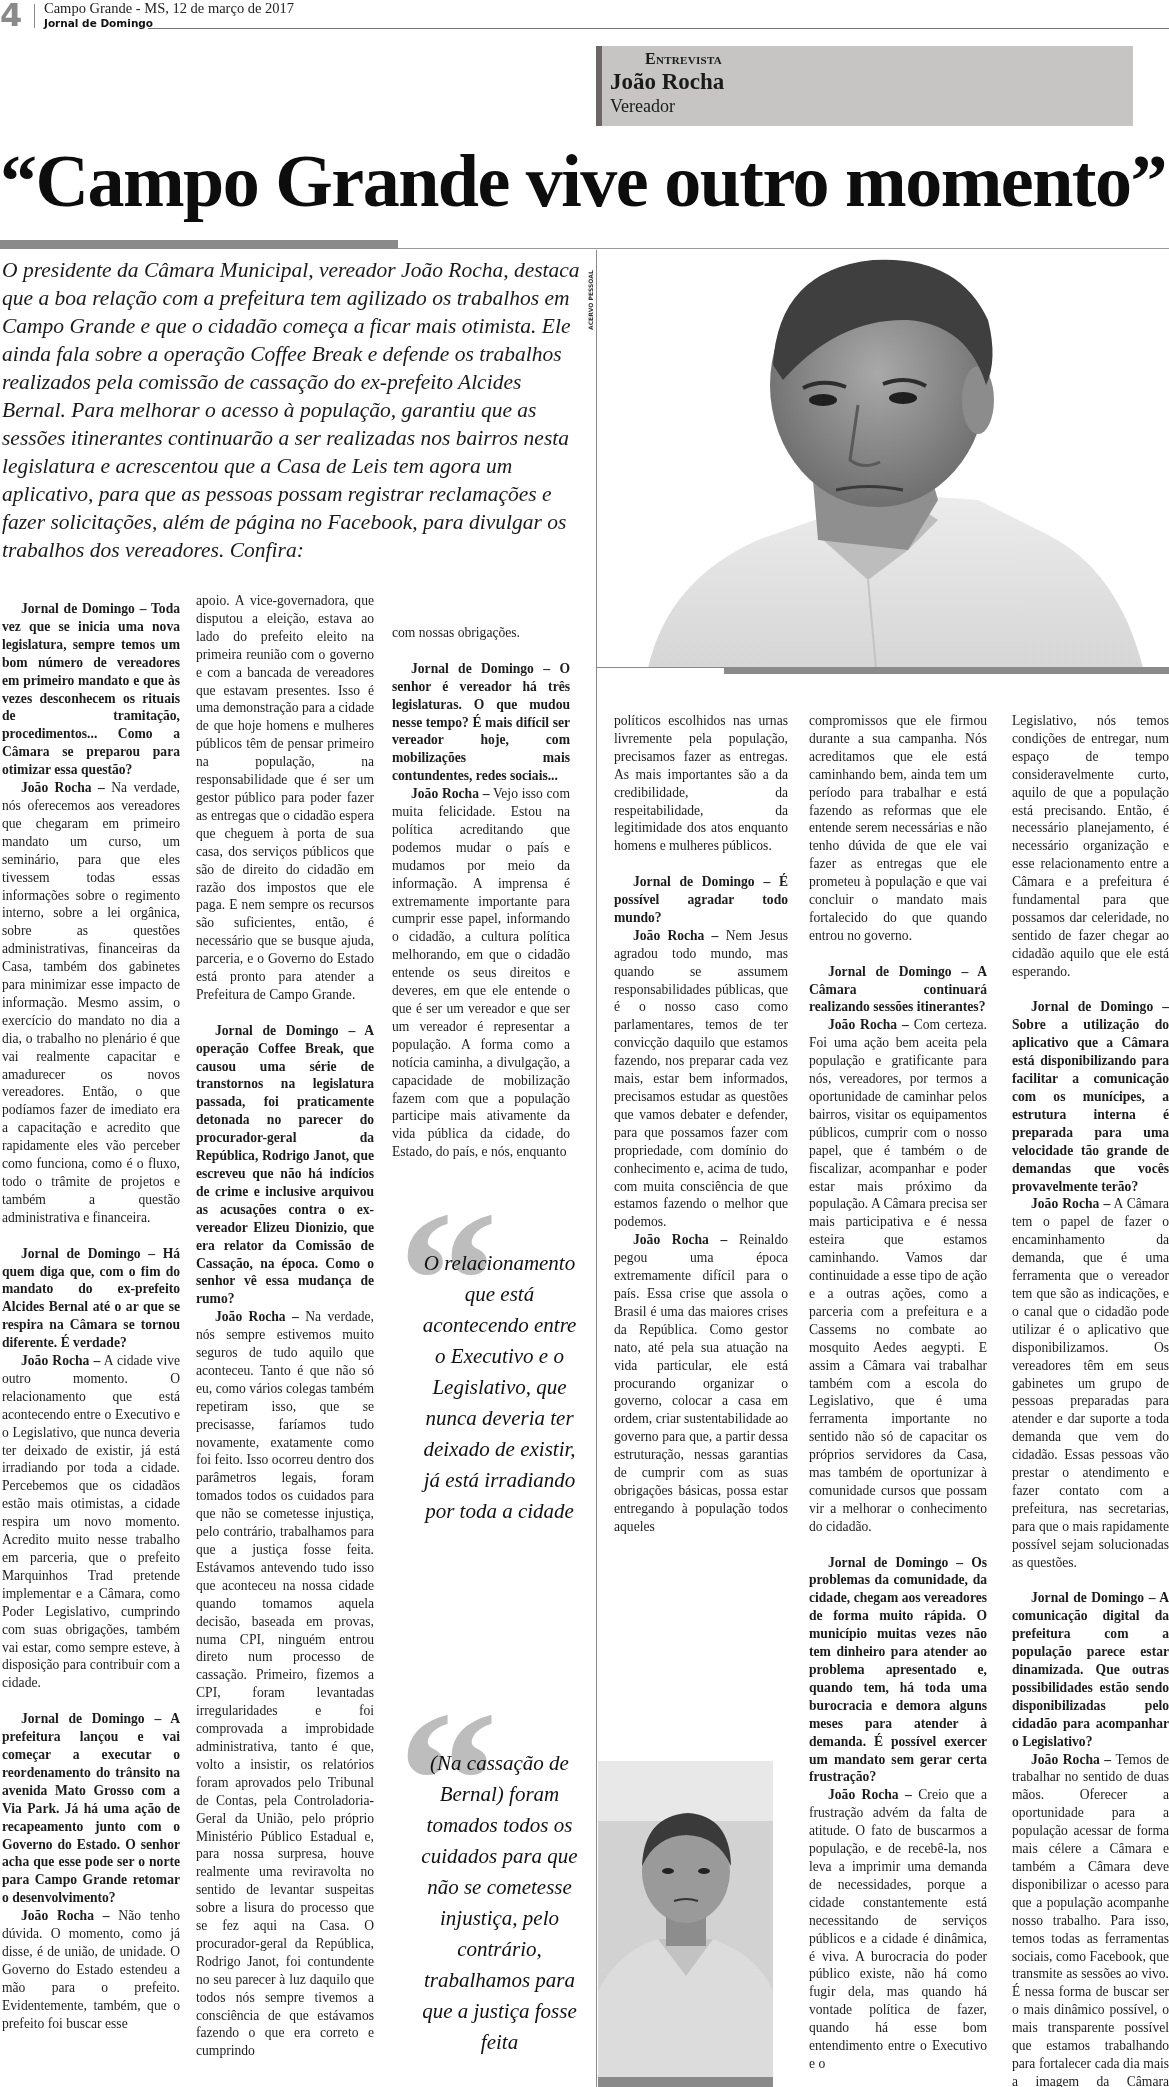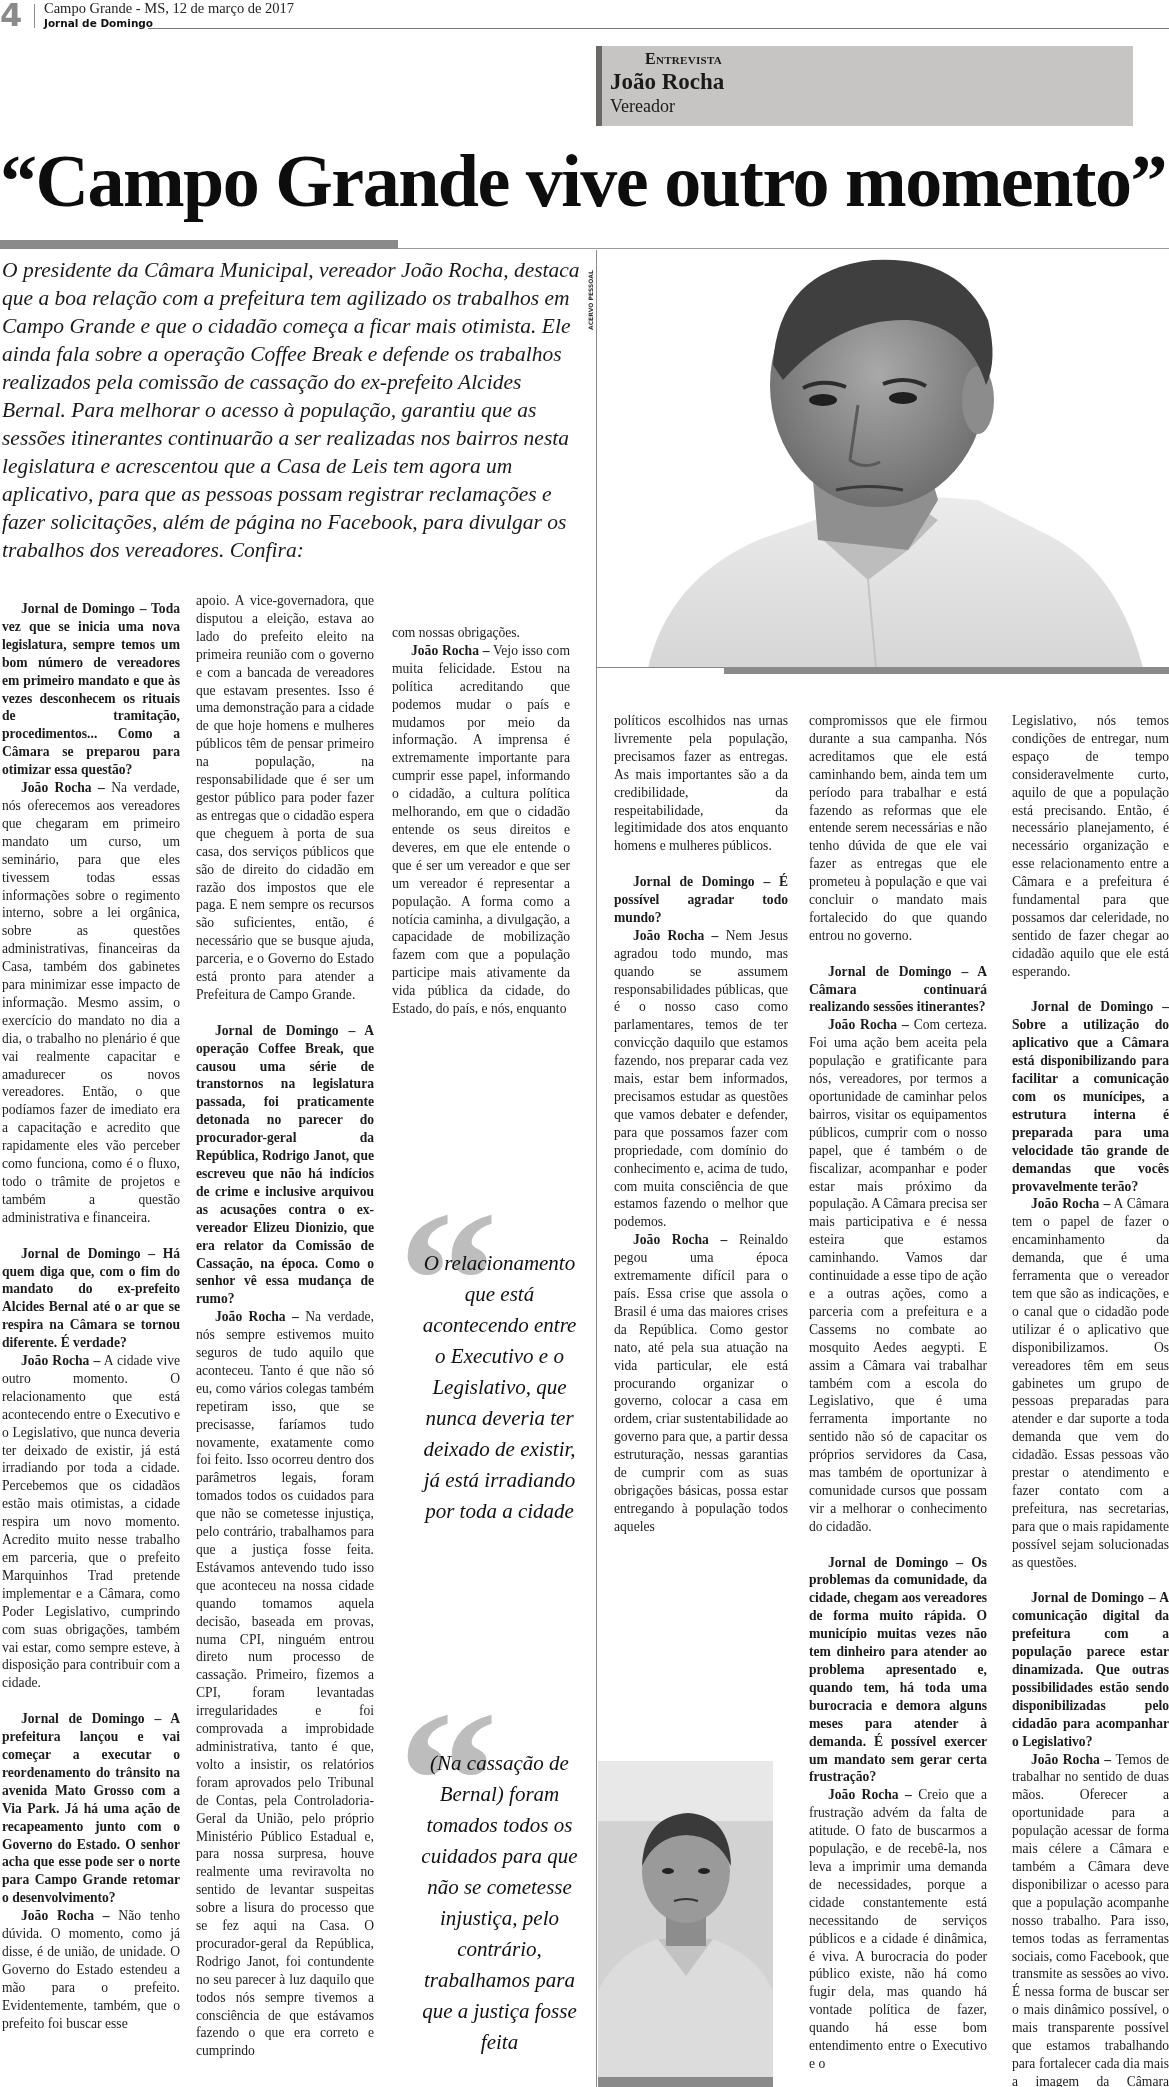--- a/index.html
+++ b/index.html
@@ -132,20 +132,21 @@
 </div>
 
 <div class="col c2">
   <p class="cont">apoio. A vice-governadora, que disputou a eleição, estava ao lado do prefeito eleito na primeira reunião com o governo e com a bancada de vereadores que estavam presentes. Isso é uma demonstração para a cidade de que hoje homens e mulheres públicos têm de pensar primeiro na população, na responsabilidade que é ser um gestor público para poder fazer as entregas que o cidadão espera que cheguem à porta de sua casa, dos serviços públicos que são de direito do cidadão em razão dos impostos que ele paga. E nem sempre os recursos são suficientes, então, é necessário que se busque ajuda, parceria, e o Governo do Estado está pronto para atender a Prefeitura de Campo Grande.</p>
   <p class="q"><span class="spk">Jornal de Domingo –</span> <span>A operação Coffee Break, que causou uma série de transtornos na legislatura passada, foi praticamente detonada no parecer do procurador-geral da República, Rodrigo Janot, que escreveu que não há indícios de crime e inclusive arquivou as acusações contra o ex-vereador Elizeu Dionizio, que era relator da Comissão de Cassação, na época. Como o senhor vê essa mudança de rumo?</span></p>
   <p><span class="spk">João Rocha –</span> <span>Na verdade, nós sempre estivemos muito seguros de tudo aquilo que aconteceu. Tanto é que não só eu, como vários colegas também repetiram isso, que se precisasse, faríamos tudo novamente, exatamente como foi feito. Isso ocorreu dentro dos parâmetros legais, foram tomados todos os cuidados para que não se cometesse injustiça, pelo contrário, trabalhamos para que a justiça fosse feita. Estávamos antevendo tudo isso que aconteceu na nossa cidade quando tomamos aquela decisão, baseada em provas, numa CPI, ninguém entrou direto num processo de cassação. Primeiro, fizemos a CPI, foram levantadas irregularidades e foi comprovada a improbidade administrativa, tanto é que, volto a insistir, os relatórios foram aprovados pelo Tribunal de Contas, pela Controladoria-Geral da União, pelo próprio Ministério Público Estadual e, para nossa surpresa, houve realmente uma reviravolta no sentido de levantar suspeitas sobre a lisura do processo que se fez aqui na Casa. O procurador-geral da República, Rodrigo Janot, foi contundente no seu parecer à luz daquilo que todos nós sempre tivemos a consciência de que estávamos fazendo o que era correto e cumprindo</span></p>
 </div>
 
 <div class="col c3">
   <p class="cont">com nossas obrigações.</p>
+  <p class="q"><span class="spk">Jornal de Domingo –</span> <span>O senhor é vereador há três legislaturas. O que mudou nesse tempo? É mais difícil ser vereador hoje, com mobilizações mais contundentes, redes sociais...</span></p>
   <p><span class="spk">João Rocha –</span> <span>Vejo isso com muita felicidade. Estou na política acreditando que podemos mudar o país e mudamos por meio da informação. A imprensa é extremamente importante para cumprir esse papel, informando o cidadão, a cultura política melhorando, em que o cidadão entende os seus direitos e deveres, em que ele entende o que é ser um vereador e que ser um vereador é representar a população. A forma como a notícia caminha, a divulgação, a capacidade de mobilização fazem com que a população participe mais ativamente da vida pública da cidade, do Estado, do país, e nós, enquanto</span></p>
 </div>
 
 <div class="pull pull-1">
   <div class="pull-mark">“</div>
   <div class="pull-text">O relacionamento que está acontecendo entre o Executivo e o Legislativo, que nunca deveria ter deixado de existir, já está irradiando por toda a cidade</div>
 </div>
 <div class="pull pull-2">
   <div class="pull-mark">“</div>
   <div class="pull-text">(Na cassação de Bernal) foram tomados todos os cuidados para que não se cometesse injustiça, pelo contrário, trabalhamos para que a justiça fosse feita</div>

